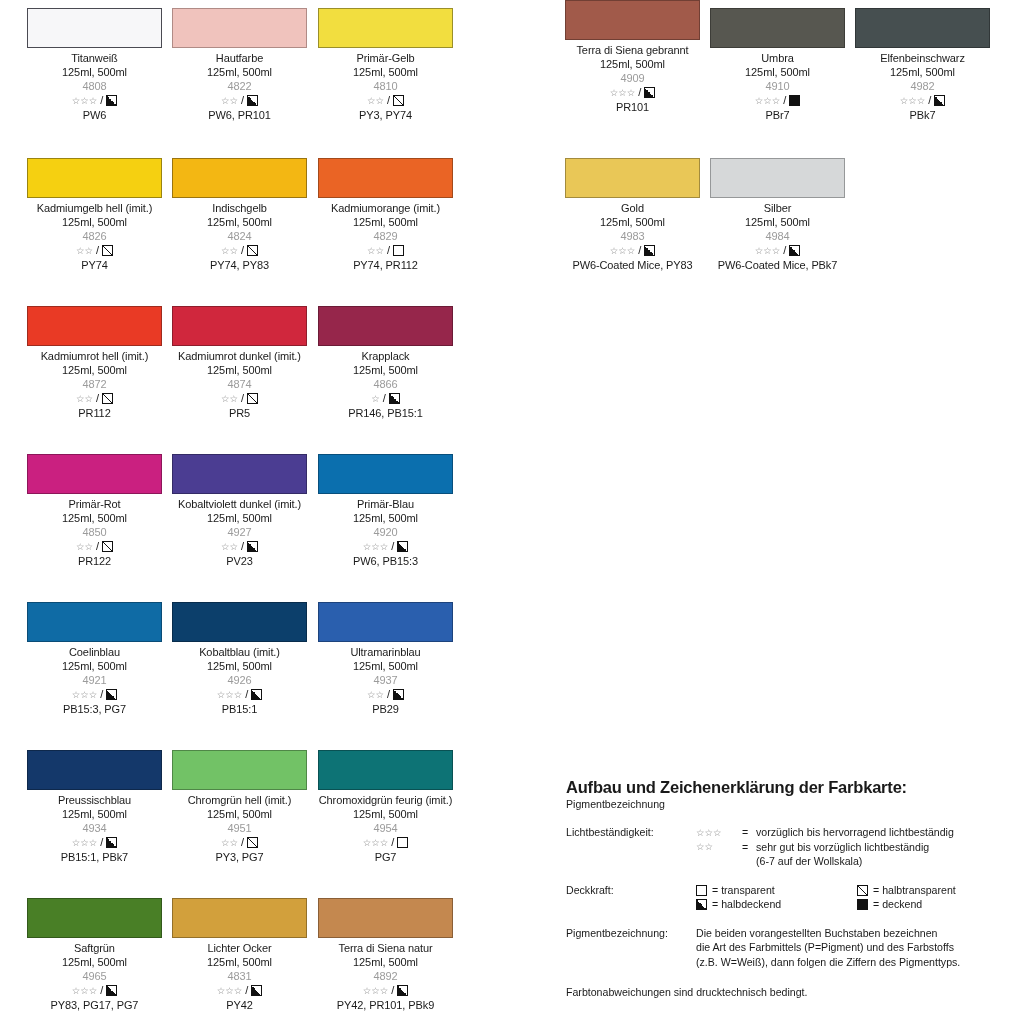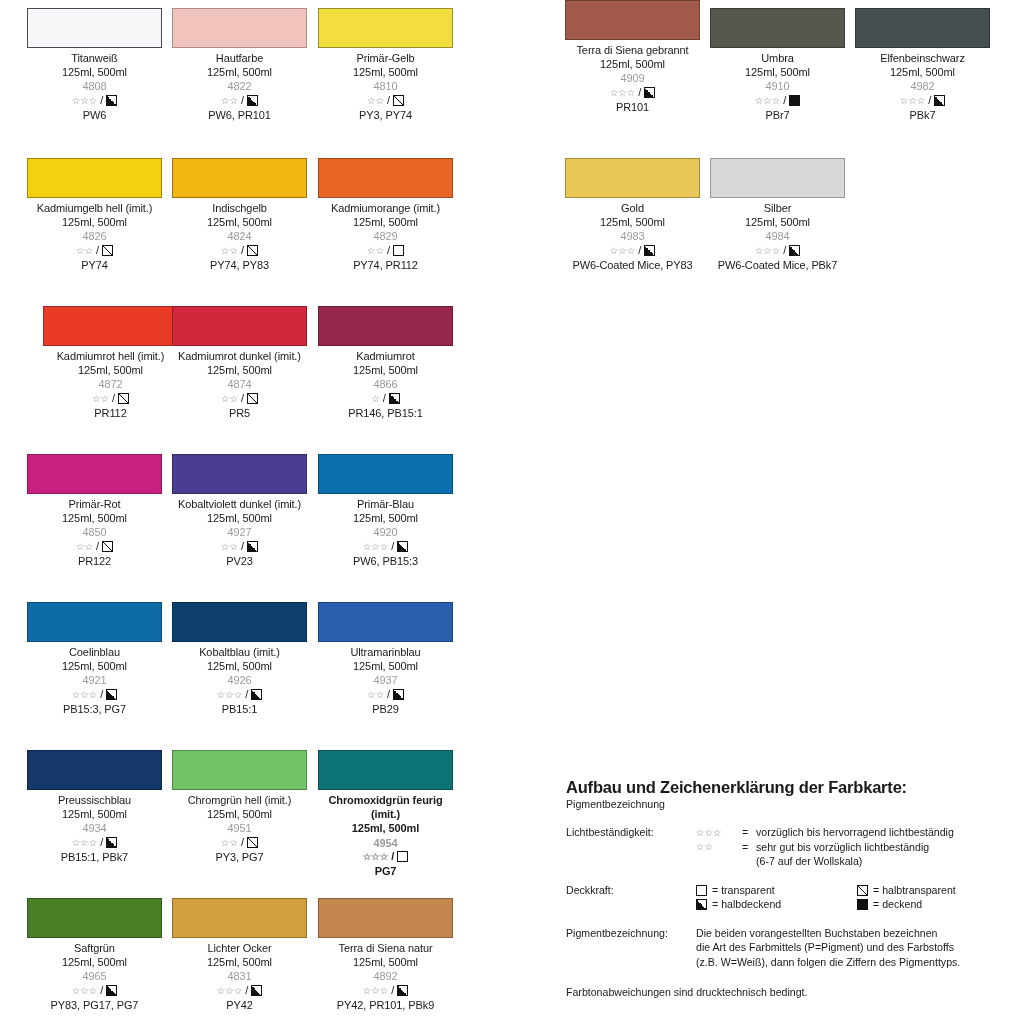--- a/index.html
+++ b/index.html
@@ -151,21 +151,21 @@
         <div class="line">125ml, 500ml</div>
         <div class="line artno">4829</div>
         <div class="rating">
           <span class="stars">☆☆</span>
           <span class="slash">/</span>
           <span class="opq transparent"></span>
         </div>
         <div class="line wrap">PY74, PR112</div>
       </div>
     </div>
-    <div class="cell" style="left: 43px; top: 306px;">
+    <div class="cell" style="left: 27px; top: 306px;">
       <div class="swatch" style="background: rgb(233, 58, 37); border-color: rgb(158, 43, 30);"></div>
       <div class="info">
         <div class="line wrap">Kadmiumrot hell (imit.)</div>
         <div class="line">125ml, 500ml</div>
         <div class="line artno">4872</div>
         <div class="rating">
           <span class="stars">☆☆</span>
           <span class="slash">/</span>
           <span class="opq halbtransparent"></span>
         </div>
@@ -182,21 +182,21 @@
           <span class="stars">☆☆</span>
           <span class="slash">/</span>
           <span class="opq halbtransparent"></span>
         </div>
         <div class="line wrap">PR5</div>
       </div>
     </div>
     <div class="cell" style="left: 318px; top: 306px;">
       <div class="swatch" style="background: rgb(150, 38, 75); border-color: rgb(107, 27, 54);"></div>
       <div class="info">
-        <div class="line wrap">Kadmiumrot</div>
+        <div class="line wrap">Krapplack</div>
         <div class="line">125ml, 500ml</div>
         <div class="line artno">4866</div>
         <div class="rating">
           <span class="stars">☆</span>
           <span class="slash">/</span>
           <span class="opq halbdeckend"></span>
         </div>
         <div class="line wrap">PR146, PB15:1</div>
       </div>
     </div>
@@ -305,21 +305,21 @@
         <div class="line">125ml, 500ml</div>
         <div class="line artno">4951</div>
         <div class="rating">
           <span class="stars">☆☆</span>
           <span class="slash">/</span>
           <span class="opq halbtransparent"></span>
         </div>
         <div class="line wrap">PY3, PG7</div>
       </div>
     </div>
-    <div class="cell" style="left: 318px; top: 750px; font-weight: bold;">
+    <div class="cell" style="left: 318px; top: 750px;">
       <div class="swatch" style="background: rgb(13, 115, 117); border-color: rgb(9, 81, 83);"></div>
       <div class="info">
         <div class="line wrap">Chromoxidgrün feurig (imit.)</div>
         <div class="line">125ml, 500ml</div>
         <div class="line artno">4954</div>
         <div class="rating">
           <span class="stars">☆☆☆</span>
           <span class="slash">/</span>
           <span class="opq transparent"></span>
         </div>

